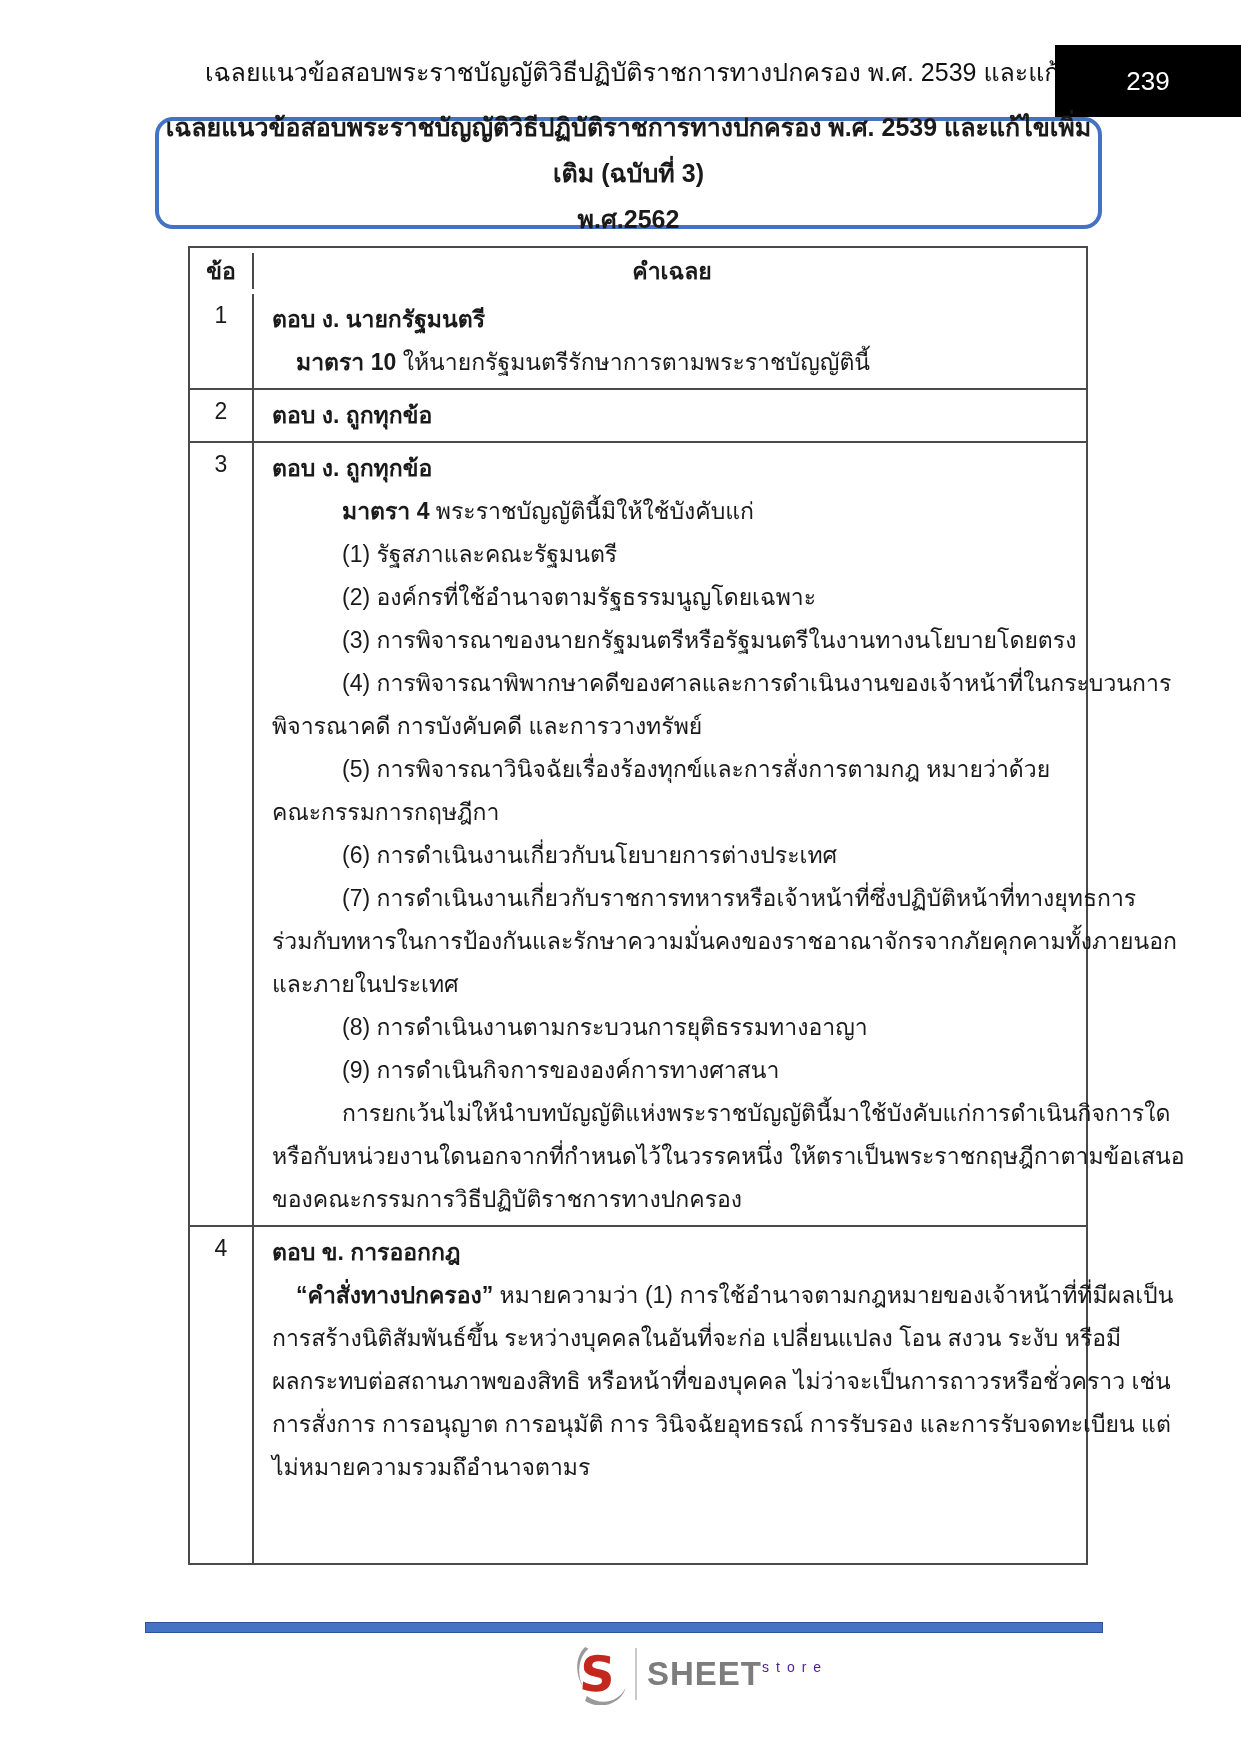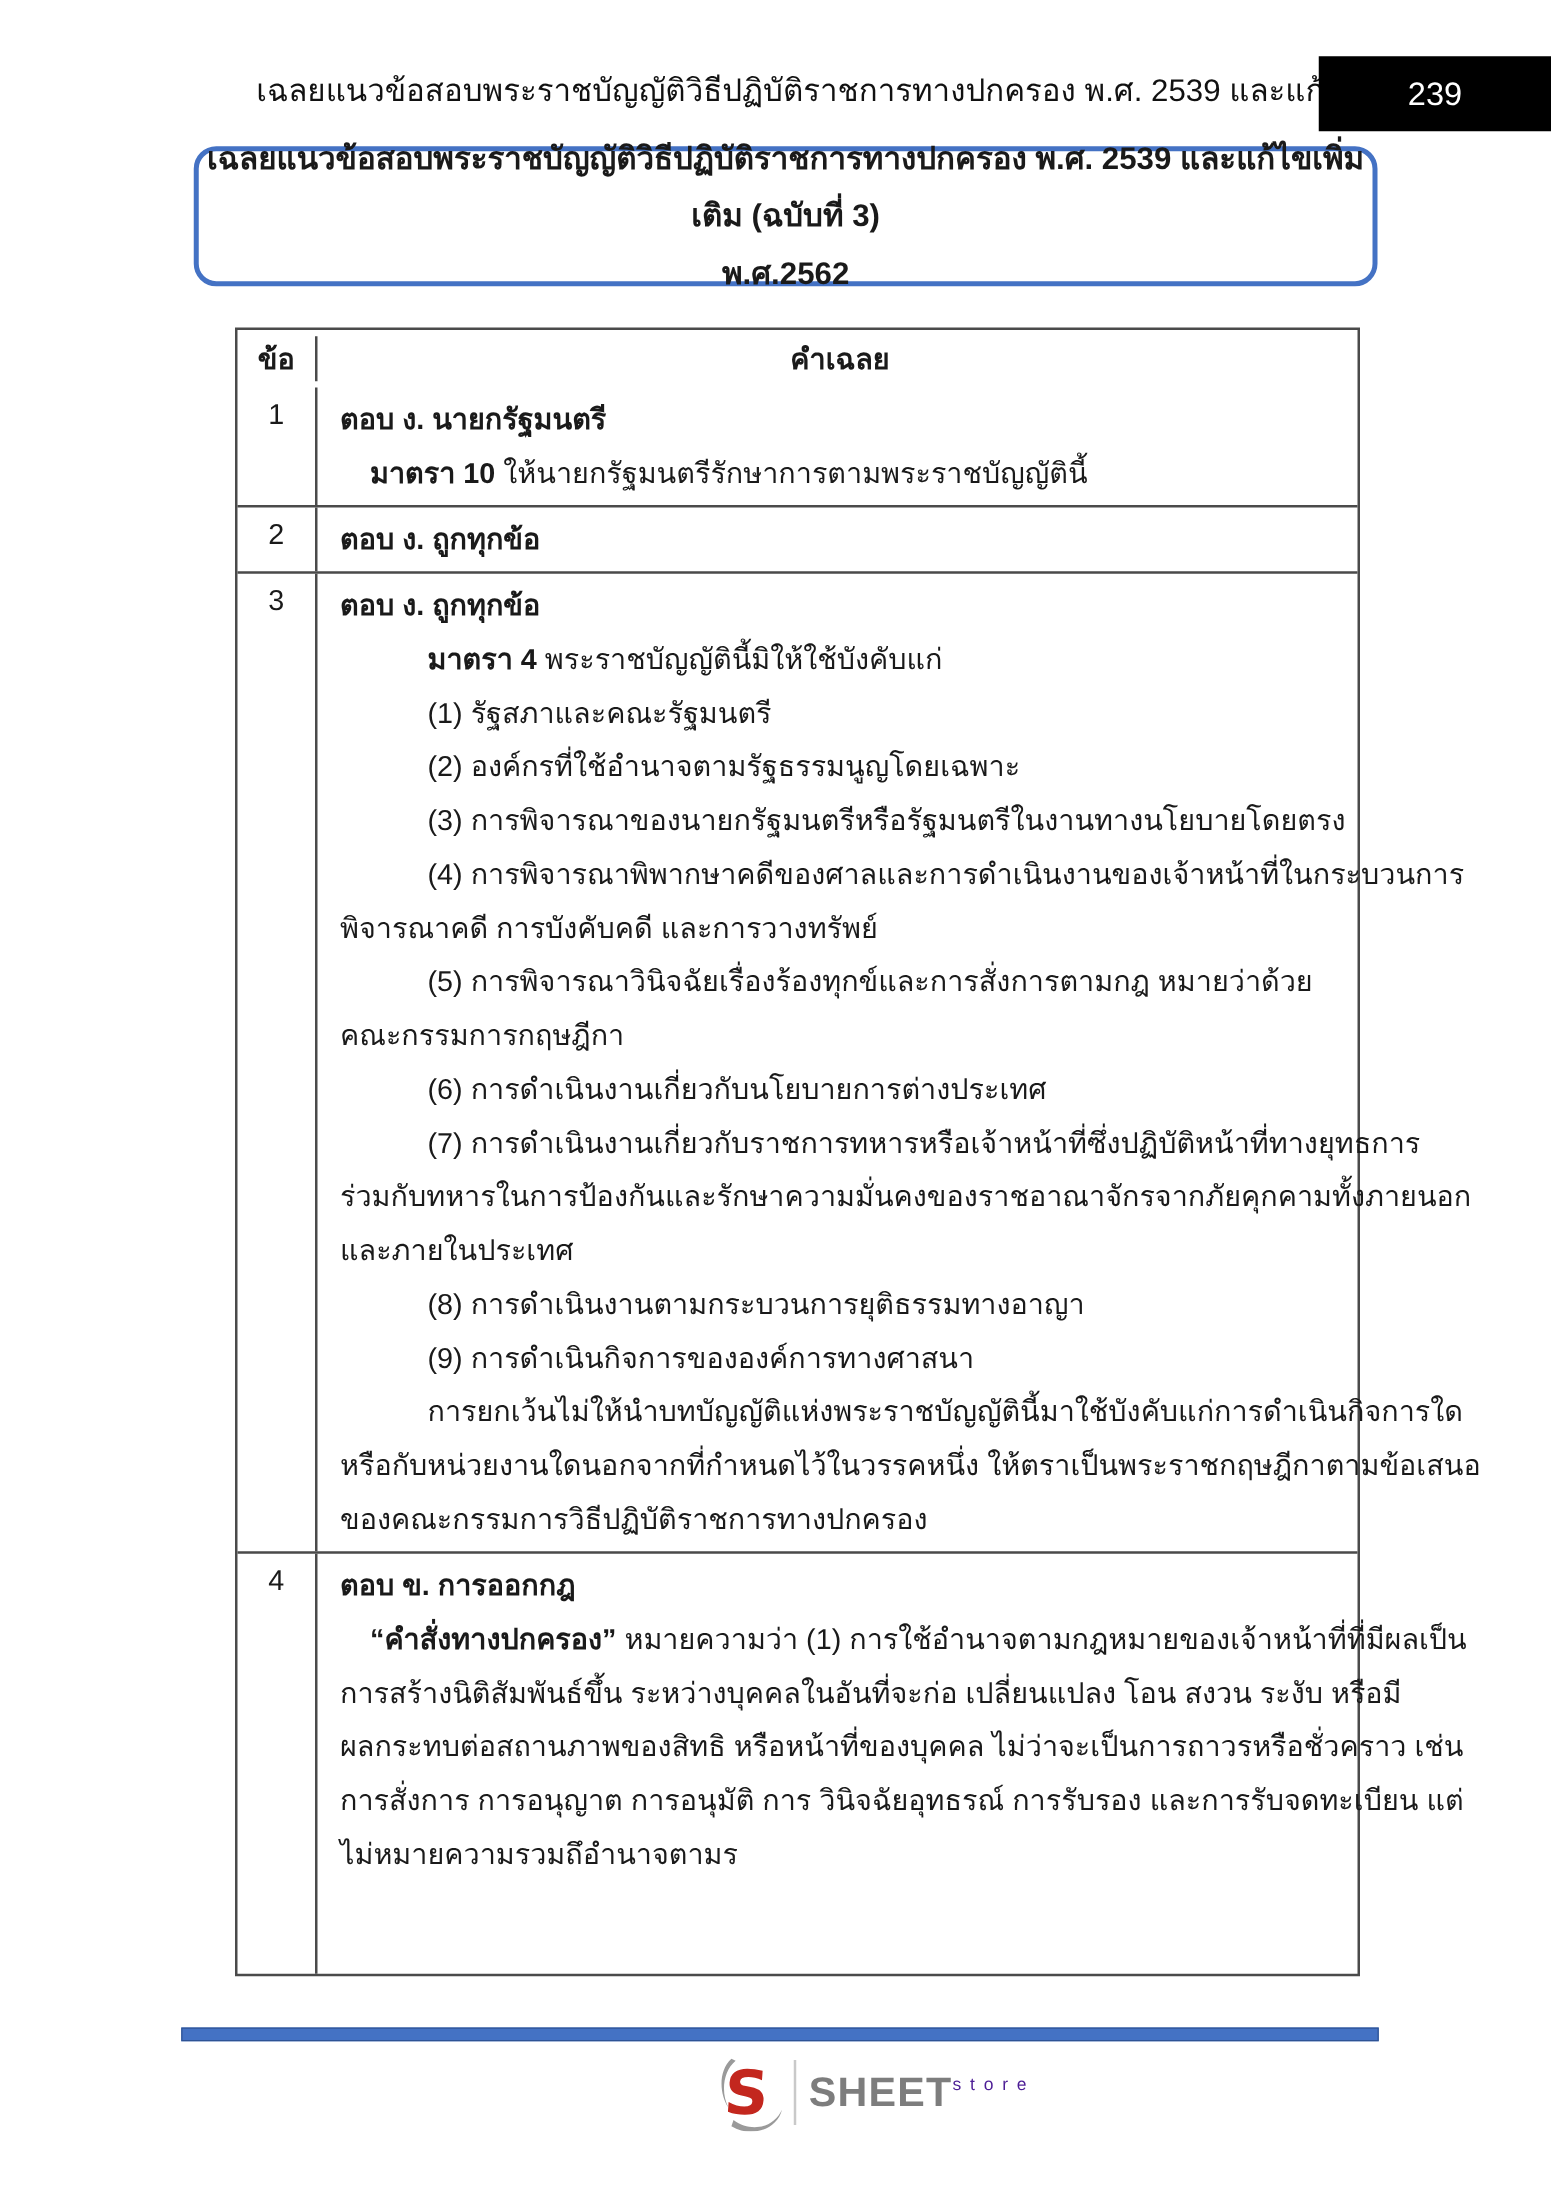--- a/index.html
+++ b/index.html
@@ -2,33 +2,33 @@
 <html lang="th"><head>
 <meta charset="utf-8">
 <style>
   html,body{margin:0;padding:0;background:#ffffff;}
   body{font-family:"Liberation Sans","DejaVu Sans",sans-serif;color:#1a1a1a;}
   .page{position:relative;width:1241px;height:1755px;background:#ffffff;overflow:hidden;}
 
   
   .running-title{position:absolute;left:205px;top:52px;width:860px;font-size:25px;
     white-space:nowrap;overflow:hidden;color:#111;}
-  .page-num-box{position:absolute;left:1055px;top:45px;width:186px;height:60px;
+  .page-num-box{position:absolute;left:1055px;top:45px;width:186px;height:72px;
     background:#000;color:#fff;display:flex;align-items:center;justify-content:center;
     font-size:26px;}
 
   
   .title-box{position:absolute;left:155px;top:117px;width:947px;height:112px;
     border:4px solid #4472C4;border-radius:18px;box-sizing:border-box;
     display:flex;flex-direction:column;align-items:center;justify-content:center;}
   .title-box .t1{font-weight:bold;font-size:25px;line-height:46px;text-align:center;}
   .title-box .t2{font-weight:bold;font-size:25px;line-height:46px;text-align:center;}
 
   
-  .answer-table{position:absolute;left:188px;top:262px;width:900px;
+  .answer-table{position:absolute;left:188px;top:246px;width:900px;
     border:2px solid #4a4a4a;box-sizing:border-box;}
   .t-row{display:flex;border-top:2px solid #4a4a4a;}
   .t-row:first-child{border-top:none;}
   .cell-no{width:64px;flex:0 0 64px;border-right:2px solid #4a4a4a;
     text-align:center;font-size:23px;padding-top:8px;box-sizing:border-box;}
   .cell-ans{flex:1;padding:4px 14px 4px 18px;box-sizing:border-box;font-size:23px;}
   .line{line-height:43px;white-space:nowrap;}
   .line .b{font-weight:bold;}
   .ind1{padding-left:24px;}
   .ind2{padding-left:70px;}

